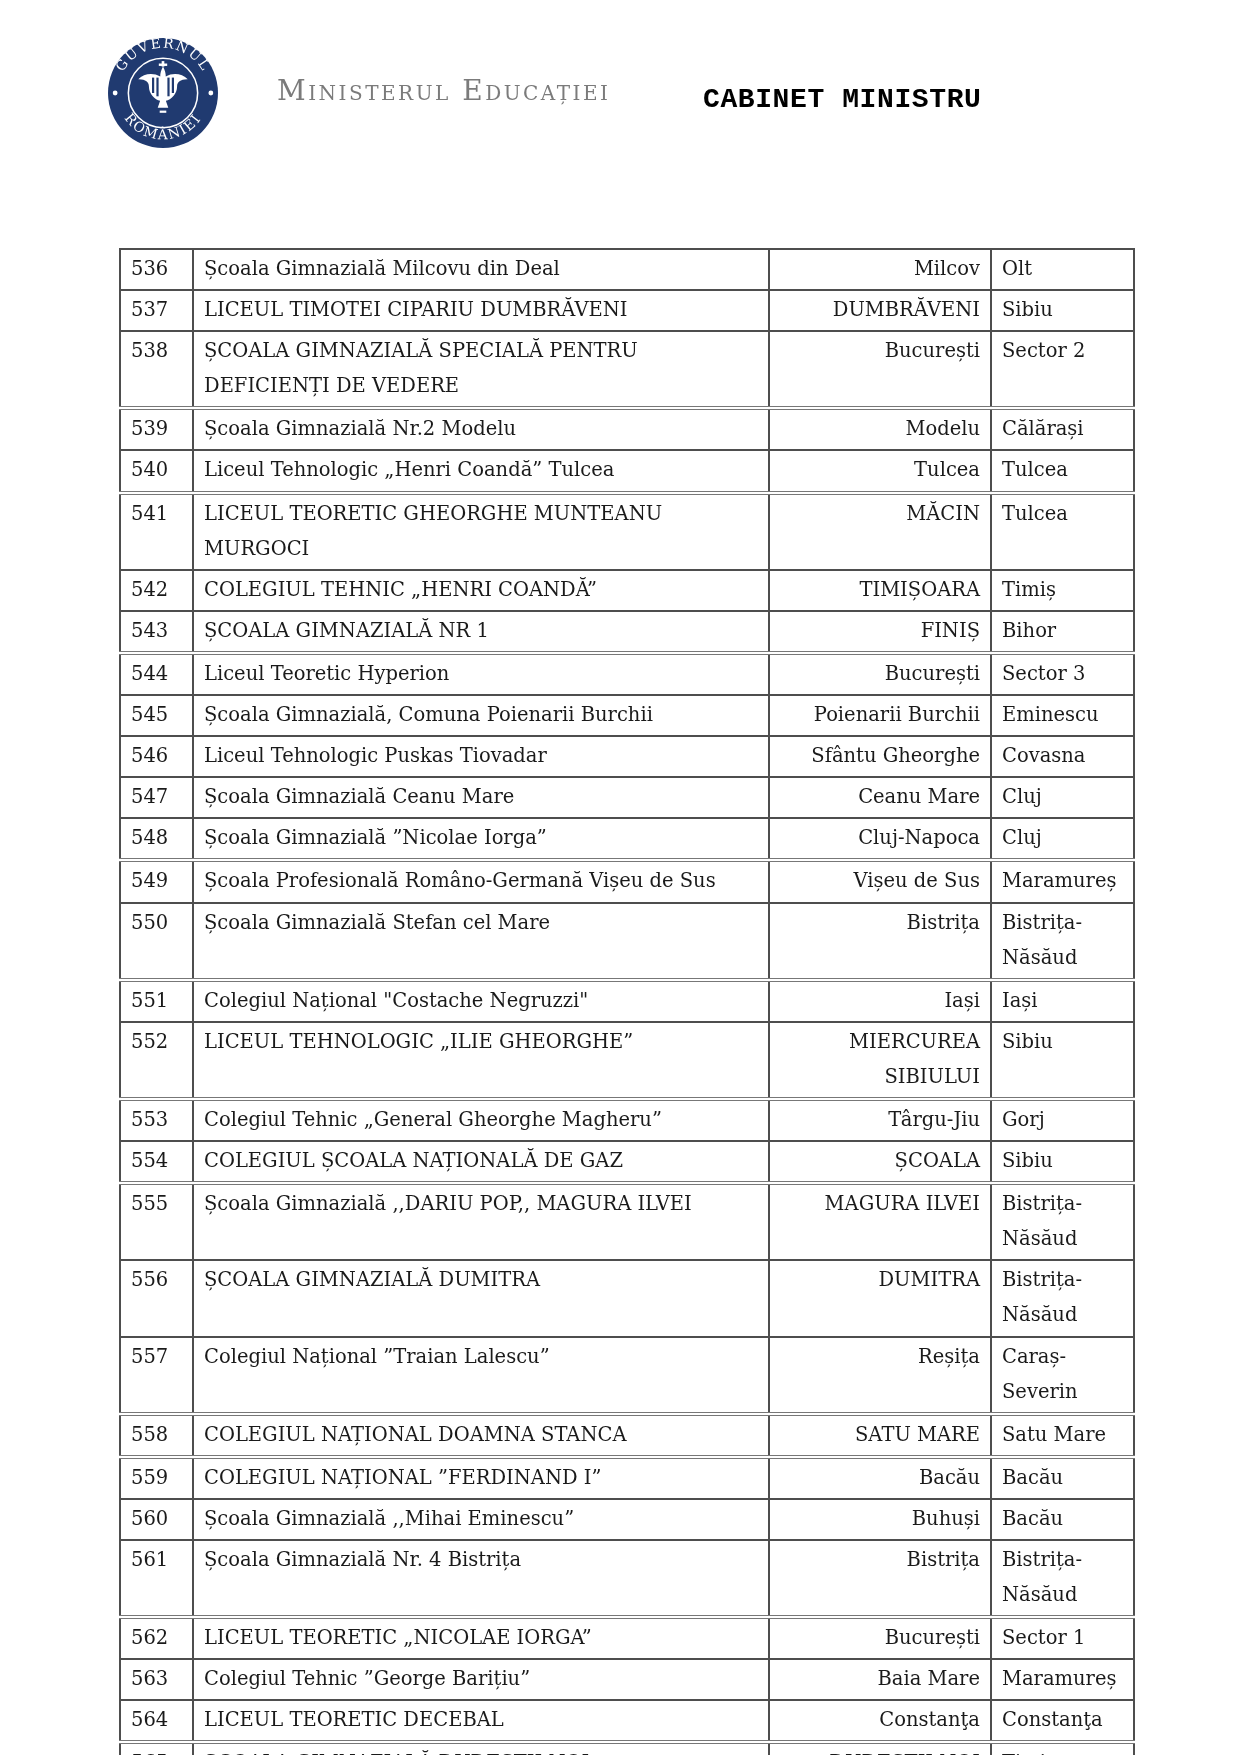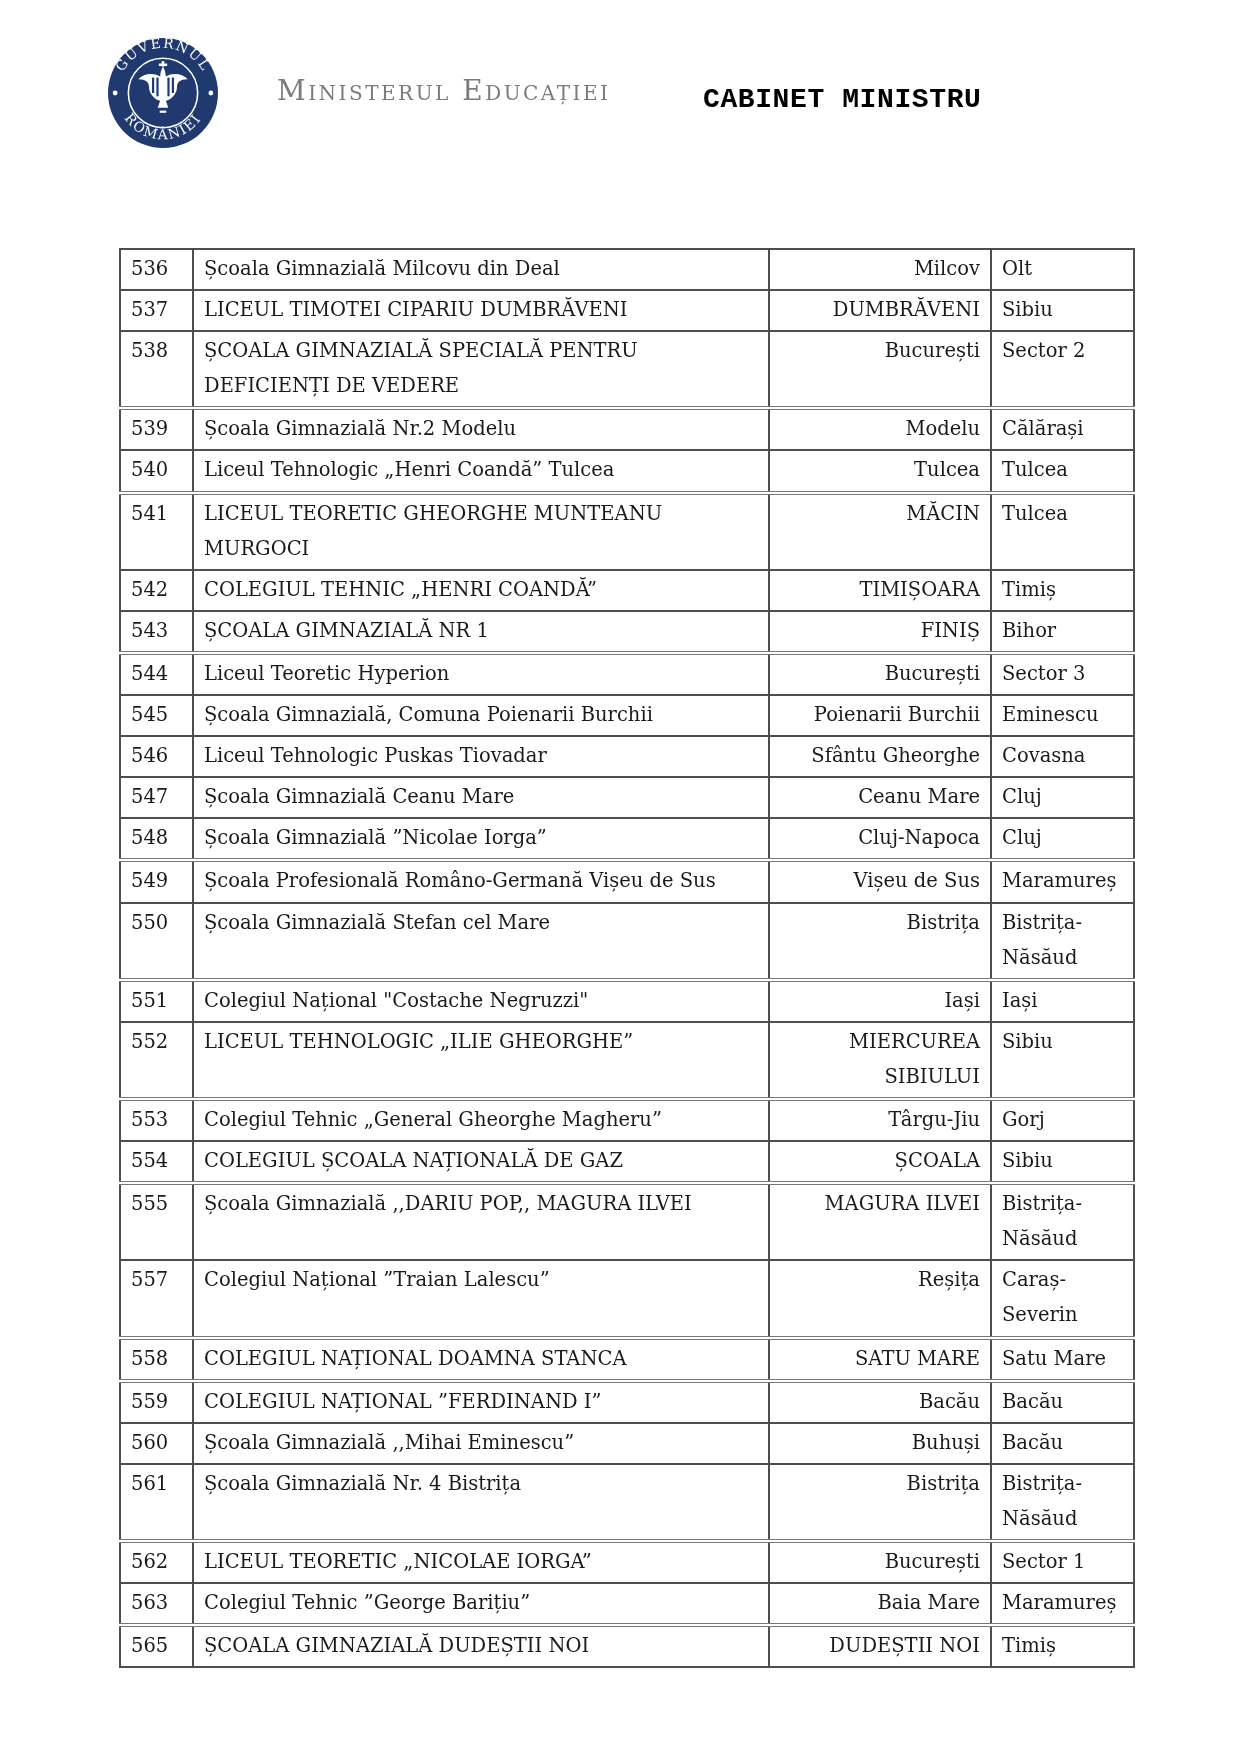--- a/index.html
+++ b/index.html
@@ -241,20 +241,26 @@
     <td class="c-city">ȘCOALA</td>
     <td class="c-county">Sibiu</td>
   </tr>
         <tr class="thick">
     <td class="c-nr">555</td>
     <td class="c-school">Școala Gimnazială ,,DARIU POP,, MAGURA ILVEI</td>
     <td class="c-city">MAGURA ILVEI</td>
     <td class="c-county">Bistrița-Năsăud</td>
   </tr>
         <tr>
+    <td class="c-nr">556</td>
+    <td class="c-school">ȘCOALA GIMNAZIALĂ DUMITRA</td>
+    <td class="c-city">DUMITRA</td>
+    <td class="c-county">Bistrița-Năsăud</td>
+  </tr>
+        <tr>
     <td class="c-nr">557</td>
     <td class="c-school">Colegiul Național ”Traian Lalescu”</td>
     <td class="c-city">Reșița</td>
     <td class="c-county">Caraș-Severin</td>
   </tr>
         <tr class="thick">
     <td class="c-nr">558</td>
     <td class="c-school">COLEGIUL NAȚIONAL DOAMNA STANCA</td>
     <td class="c-city">SATU MARE</td>
     <td class="c-county">Satu Mare</td>
@@ -282,20 +288,26 @@
     <td class="c-school">LICEUL TEORETIC „NICOLAE IORGA”</td>
     <td class="c-city">București</td>
     <td class="c-county">Sector 1</td>
   </tr>
         <tr>
     <td class="c-nr">563</td>
     <td class="c-school">Colegiul Tehnic ”George Barițiu”</td>
     <td class="c-city">Baia Mare</td>
     <td class="c-county">Maramureș</td>
   </tr>
+        <tr>
+    <td class="c-nr">564</td>
+    <td class="c-school">LICEUL TEORETIC DECEBAL</td>
+    <td class="c-city">Constanţa</td>
+    <td class="c-county">Constanţa</td>
+  </tr>
         <tr class="thick">
     <td class="c-nr">565</td>
     <td class="c-school">ȘCOALA GIMNAZIALĂ DUDEȘTII NOI</td>
     <td class="c-city">DUDEȘTII NOI</td>
     <td class="c-county">Timiș</td>
   </tr>
       </tbody>
   </table>
 </div>
 

